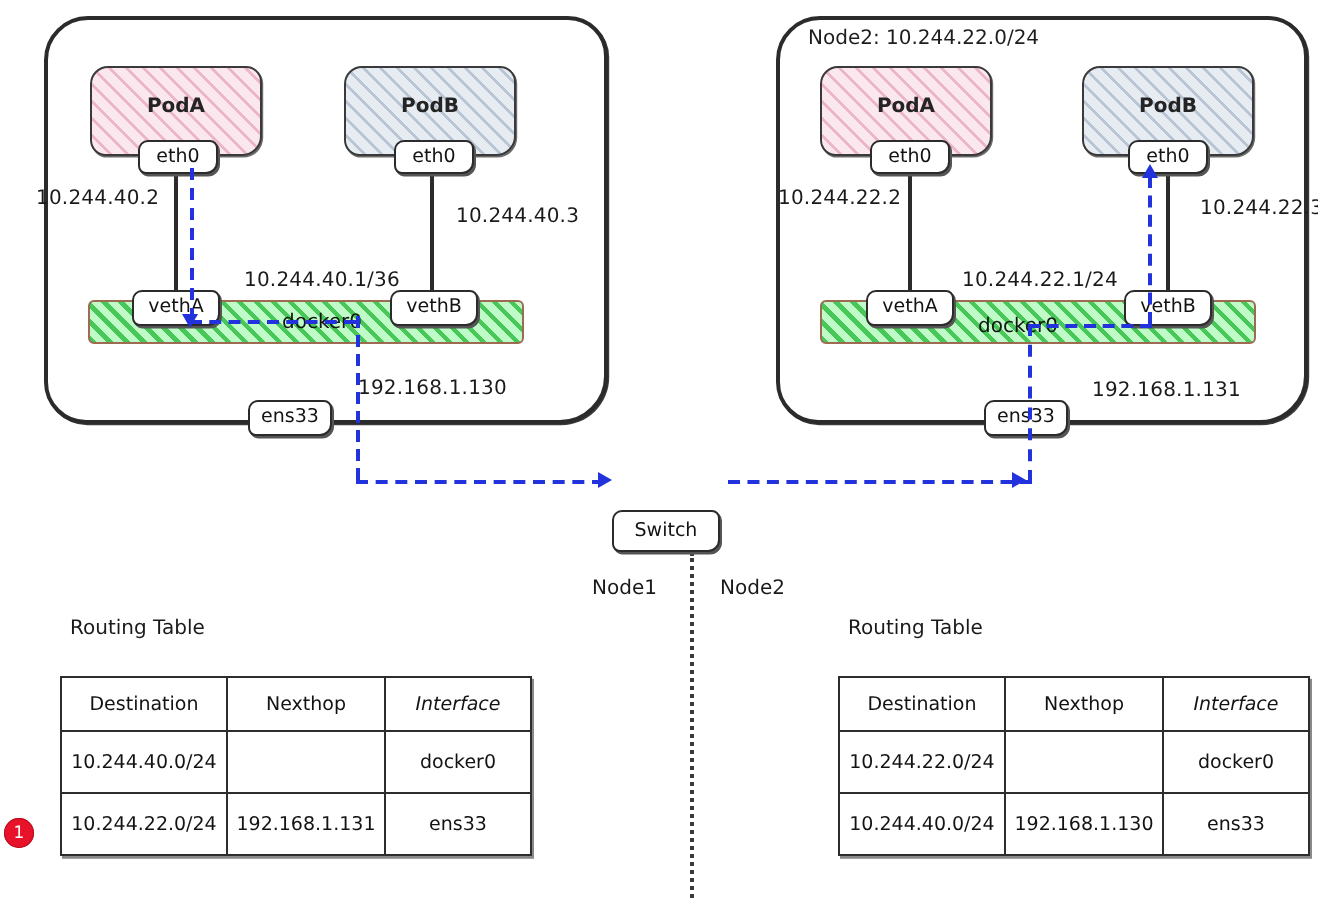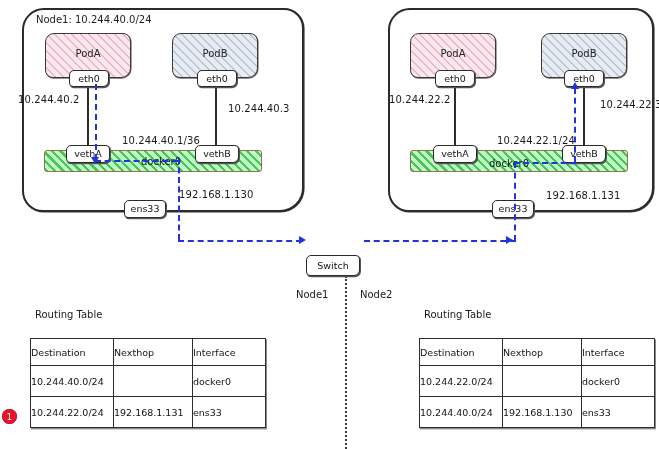--- a/index.html
+++ b/index.html
@@ -20,20 +20,21 @@
     box-shadow:0.6px 0.6px 0 #3a3a3a;
   }
   .node-title{
     position:absolute;font-size:10px;color:#1d1d1d;white-space:nowrap;
   }
 
   
   .pod{
     position:absolute;border:1.6px solid #3a3a3a;border-radius:9px 8px 10px 8px;
     box-shadow:0.6px 0.8px 0 #6b6b6b;
+    font-weight:bold;
   }
   .pod.pink{
     background:
       repeating-linear-gradient(45deg, rgba(226,140,170,.55) 0 1.4px, rgba(255,255,255,0) 1.4px 6px),
       #fbe7ee;
   }
   .pod.blue{
     background:
       repeating-linear-gradient(45deg, rgba(130,150,175,.45) 0 1.4px, rgba(255,255,255,0) 1.4px 6px),
       #e6ecf2;
@@ -98,48 +99,47 @@
   table.rt{
     position:absolute;border-collapse:collapse;background:#fff;
     box-shadow:1px 1.4px 0 #8a8a8a;
   }
   table.rt td,table.rt th{
     border:1.4px solid #2d2d2d;
     font-weight:normal;
     font-size:9.5px;
     color:#131313;
     padding:0;
-    text-align:left;
+    text-align:center;
     height:30px;
     white-space:nowrap;
   }
   table.rt th{height:26px;font-size:9.5px;}
   table.rt td.dest{font-size:9.5px;}
   .col-dest{width:82px;}
   .col-next{width:78px;}
-  .col-iface{width:72px;}
+  .col-iface{width:72px;font-style:italic;}
 
   
   .badge{
     position:absolute;width:15px;height:15px;border-radius:50%;
     background:#e8122a;color:#fff;font-size:8.5px;
     display:flex;align-items:center;justify-content:center;
     box-shadow:0 0 0 .5px #b00d1f inset;
     z-index:12;
   }
   .caption{position:absolute;font-size:10px;color:#1a1a1a;}
 </style>
 </head>
 <body>
 
 <div id="canvas">
 
   <div class="node-box" style="left:22px;top:8px;width:278px;height:200px;"></div>
 
-  <div class="node-title" style="left:36px;top:14px;">Node1:  10.244.40.0/24</div>
 
   <div class="pod pink" style="left:45px;top:33px;width:84px;height:43px;">
     <div class="pod-label">PodA</div>
   </div>
 
   <div class="pod blue" style="left:172px;top:33px;width:84px;height:43px;">
     <div class="pod-label">PodB</div>
   </div>
 
   <div class="chip" style="left:69px;top:70px;width:38px;height:15px;">eth0</div>
@@ -156,20 +156,21 @@
 
   <div class="bridge" style="left:44px;top:150px;width:216px;height:20px;"></div>
   <div class="bridge-label" style="left:141px;top:156px;">docker0</div>
   <div class="lbl" style="left:122px;top:135px;">10.244.40.1/36</div>
 
   <div class="chip" style="left:124px;top:200px;width:40px;height:16px;">ens33</div>
   <div class="lbl" style="left:179px;top:189px;">192.168.1.130</div>
 
   <div class="node-box" style="left:388px;top:8px;width:262px;height:200px;"></div>
 
+  <div class="node-title" style="left:404px;top:14px;">Node2:  10.244.22.0/24</div>
 
   <div class="pod pink" style="left:410px;top:33px;width:84px;height:43px;">
     <div class="pod-label">PodA</div>
   </div>
   <div class="pod blue" style="left:541px;top:33px;width:84px;height:43px;">
     <div class="pod-label">PodB</div>
   </div>
 
   <div class="chip" style="left:435px;top:70px;width:38px;height:15px;">eth0</div>
   <div class="chip" style="left:564px;top:70px;width:38px;height:15px;">eth0</div>
@@ -178,21 +179,21 @@
   <div class="chip" style="left:562px;top:145px;width:42px;height:16px;">vethB</div>
 
   <div class="vline" style="left:454px;top:85px;height:61px;"></div>
   <div class="vline" style="left:583px;top:85px;height:61px;"></div>
 
   <div class="lbl" style="left:389px;top:94px;">10.244.22.2</div>
   <div class="lbl" style="left:600px;top:99px;">10.244.22.3</div>
 
   <div class="bridge" style="left:410px;top:150px;width:216px;height:20px;"></div>
   <div class="bridge-label" style="left:489px;top:158px;">docker0</div>
-  <div class="lbl" style="left:481px;top:135px;margin-left:16px;">10.244.22.1/24</div>
+  <div class="lbl" style="left:481px;top:135px;">10.244.22.1/24</div>
 
   <div class="chip" style="left:492px;top:200px;width:40px;height:16px;">ens33</div>
   <div class="lbl" style="left:546px;top:190px;">192.168.1.131</div>
 
   <div class="dash-v" style="left:95px;top:84px;height:76px;"></div>
   <div class="dash-h" style="left:95px;top:160px;width:83px;"></div>
 
   <div class="arrow-down" style="left:91px;top:157px;"></div>
 
   <div class="dash-v" style="left:178px;top:158px;height:82px;"></div>

